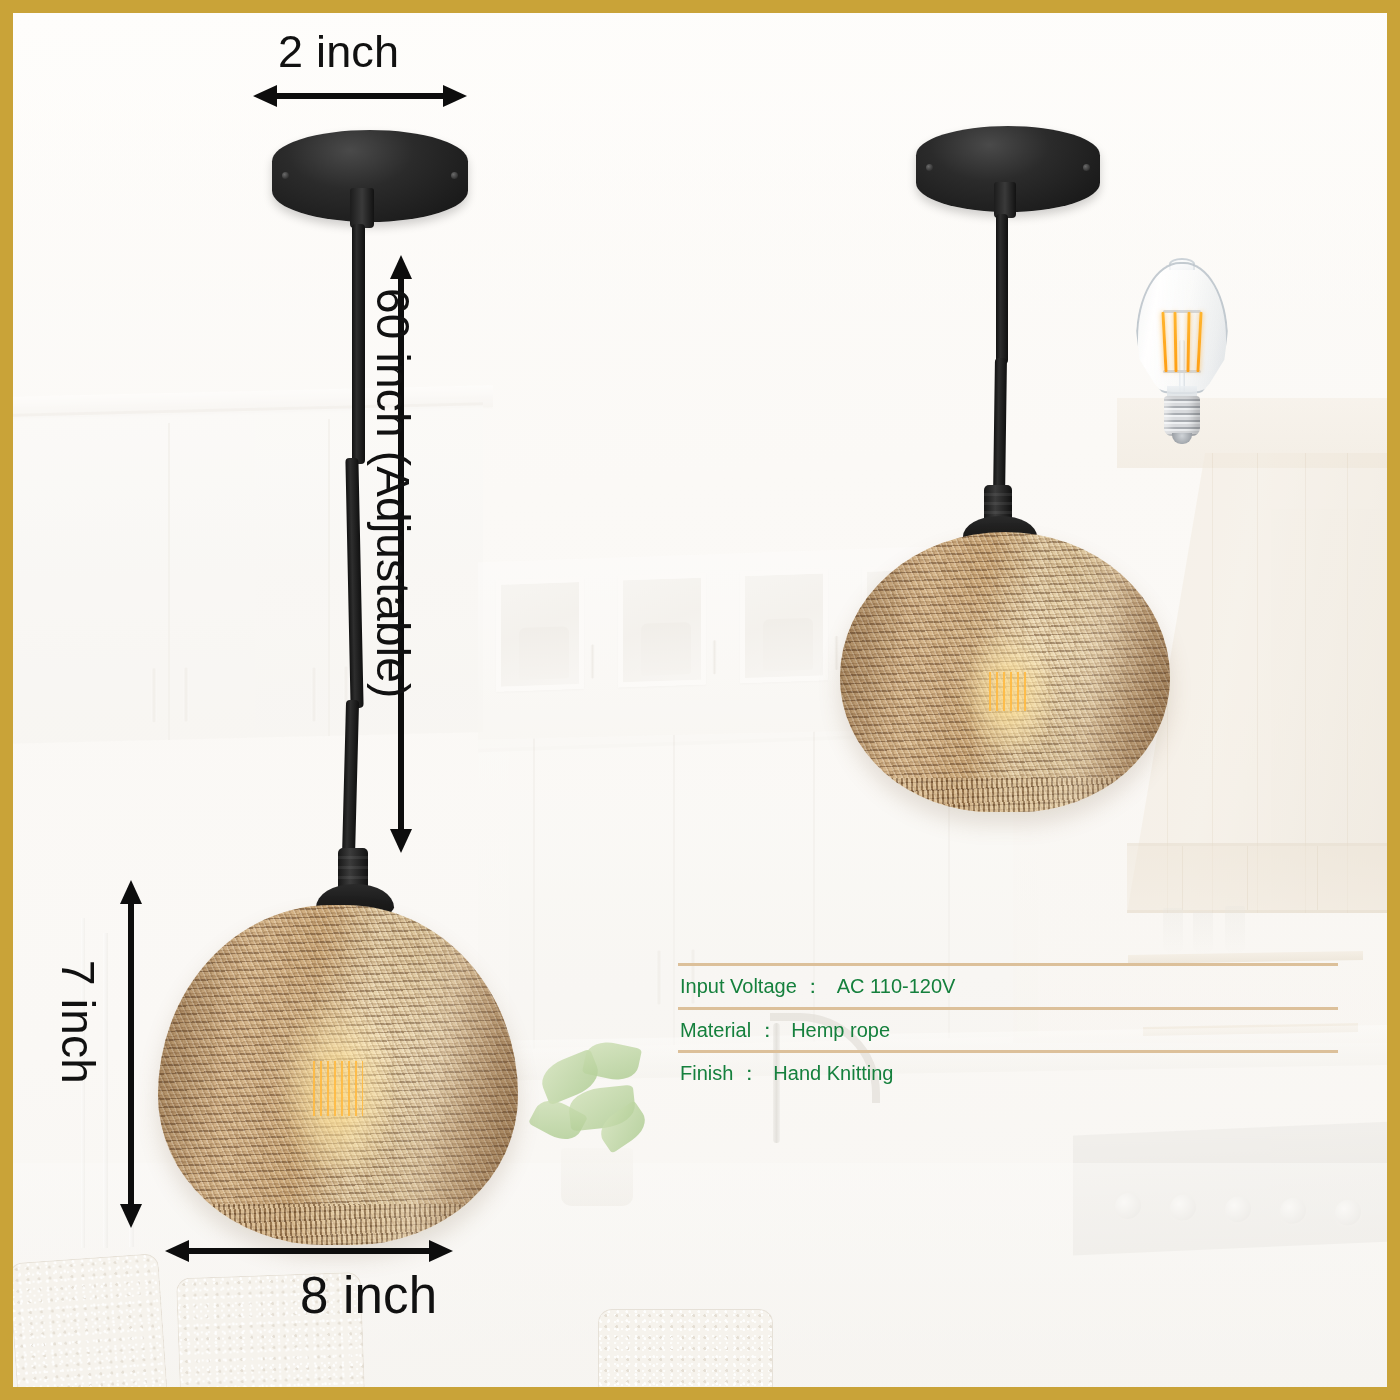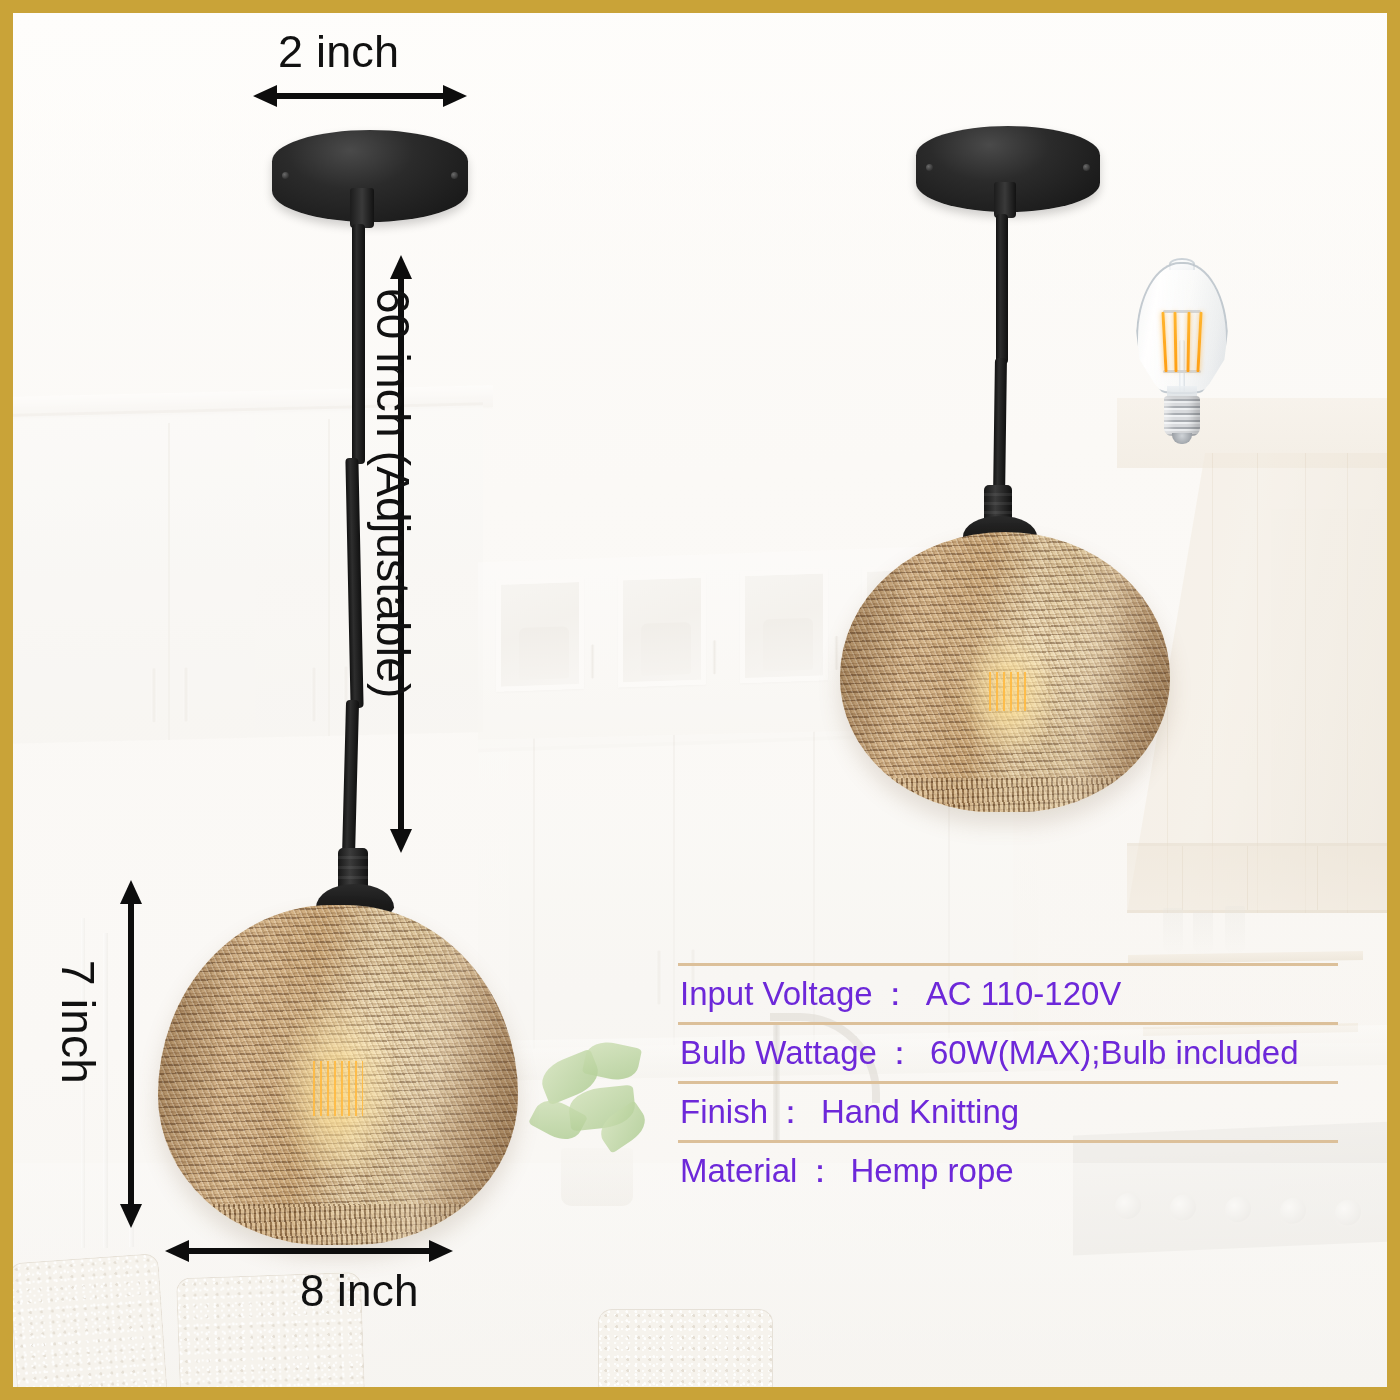--- a/index.html
+++ b/index.html
@@ -418,21 +418,21 @@
     z-index: 45;
   }
   #details .pd-title {
     font-size: 40px; font-weight: bold; color:#111;
     letter-spacing: -.5px; line-height: 1.05;
     padding-bottom: 8px;
   }
   .pd-row {
     border-top: 3px solid #84cc16;
     padding: 9px 2px 8px 2px;
-    font-size: 33px; color: #6d28d9; line-height: 1.18;
+    font-size: 20px; color: #15803d; line-height: 1.18;
     white-space: nowrap;
   }
   .pd-row .k { }
   .pd-row .sep { padding: 0 2px 0 6px; }
   .pd-row .v { padding-left: 12px; }
 </style>
 </head>
 <body>
 
 <div id="stage">
@@ -615,36 +615,33 @@
     <div class="bar" style="left:8px; top:22px; width:6px; height:304px;"></div>
     <div class="head down" style="left:0px; bottom:0px;"></div>
   </div>
   <div class="dimlabel" style="left:105px; top:960px; font-size:46px; transform-origin: left top; transform: rotate(90deg);">7 inch</div>
 
   <div class="arrow" style="left:165px; top:1240px; width:288px; height:22px;">
     <div class="head left" style="left:0px; top:0px;"></div>
     <div class="bar" style="left:22px; top:8px; width:244px; height:6px;"></div>
     <div class="head right" style="right:0px; top:0px;"></div>
   </div>
-  <div class="dimlabel" style="left:300px; top:1266px; font-size:44px;">8 inch</div>
+  <div class="dimlabel" style="left:300px; top:1266px; font-size:51px;">8 inch</div>
 
   <div id="details">
 
     <div class="pd-row" style="border-top-color: rgb(220, 192, 154);">
       <span class="k">Input Voltage</span><span class="sep">：</span><span class="v">AC 110-120V</span>
     </div>
 
+
+
     <div class="pd-row" style="border-top-color: rgb(220, 192, 154);">
-      <span class="k">Bulb Wattage</span><span class="sep">：</span><span class="v">60W(MAX);Bulb included</span>
-    </div>
-
+      <span class="k">Material</span><span class="sep">：</span><span class="v">Hemp rope</span>
+    </div>
 
     <div class="pd-row" style="border-top-color: rgb(220, 192, 154);">
       <span class="k">Finish</span><span class="sep">：</span><span class="v">Hand Knitting</span>
     </div>
-
-    <div class="pd-row" style="border-top-color: rgb(220, 192, 154);">
-      <span class="k">Material</span><span class="sep">：</span><span class="v">Hemp rope</span>
-    </div>
   </div>
 
   <div id="frame" style="border-color: rgb(201, 163, 56);"></div>
 </div>
 
 </body></html>

